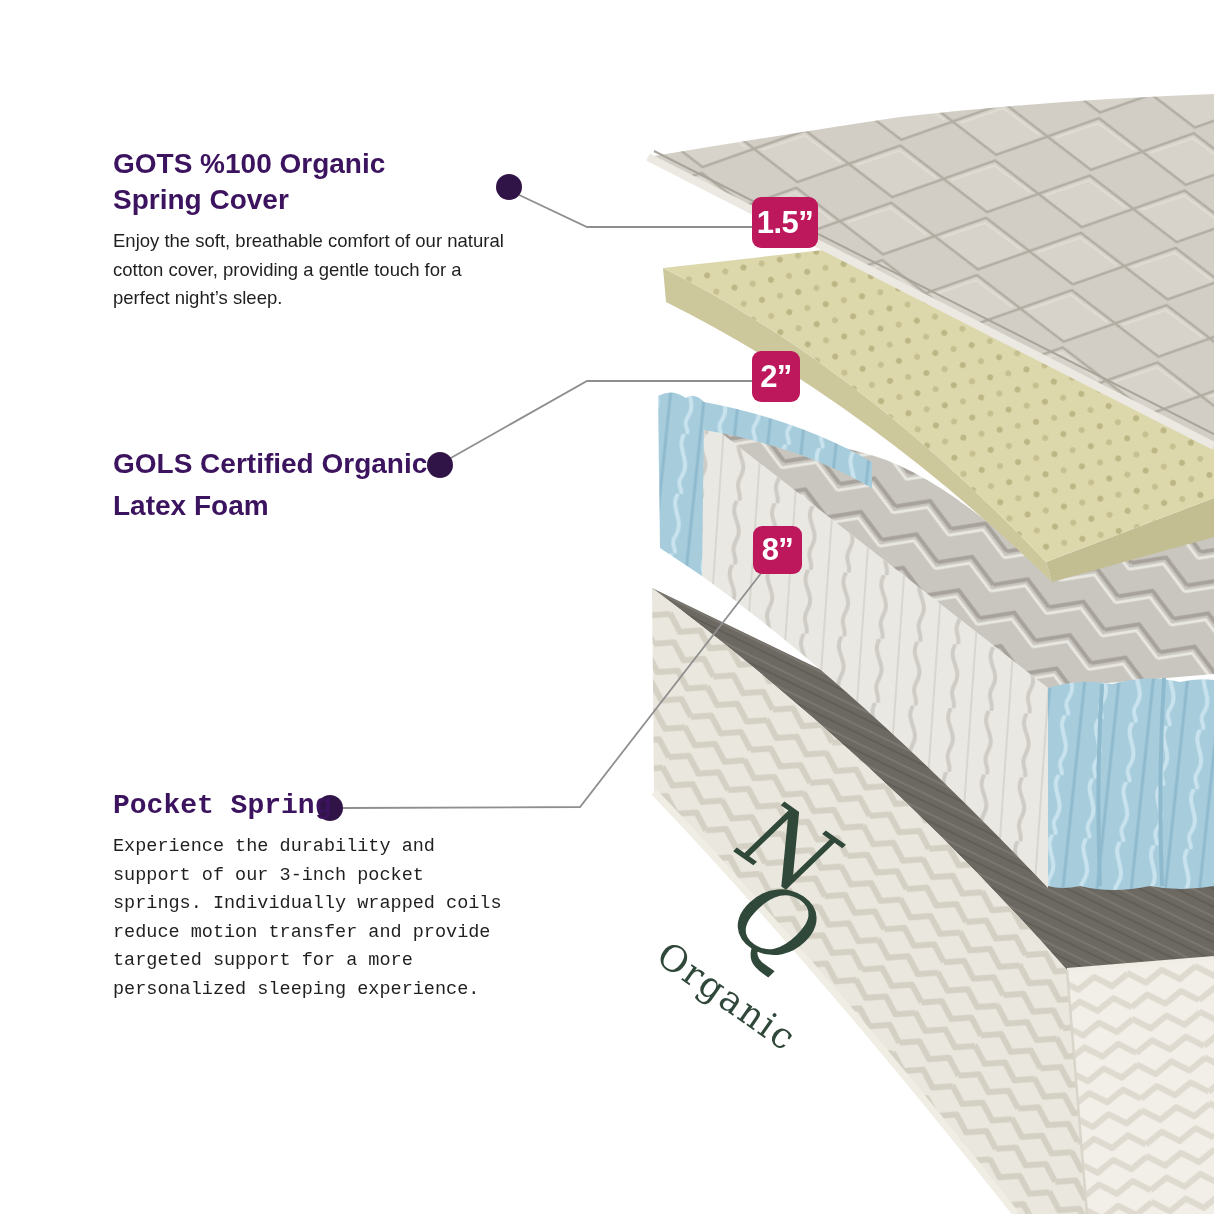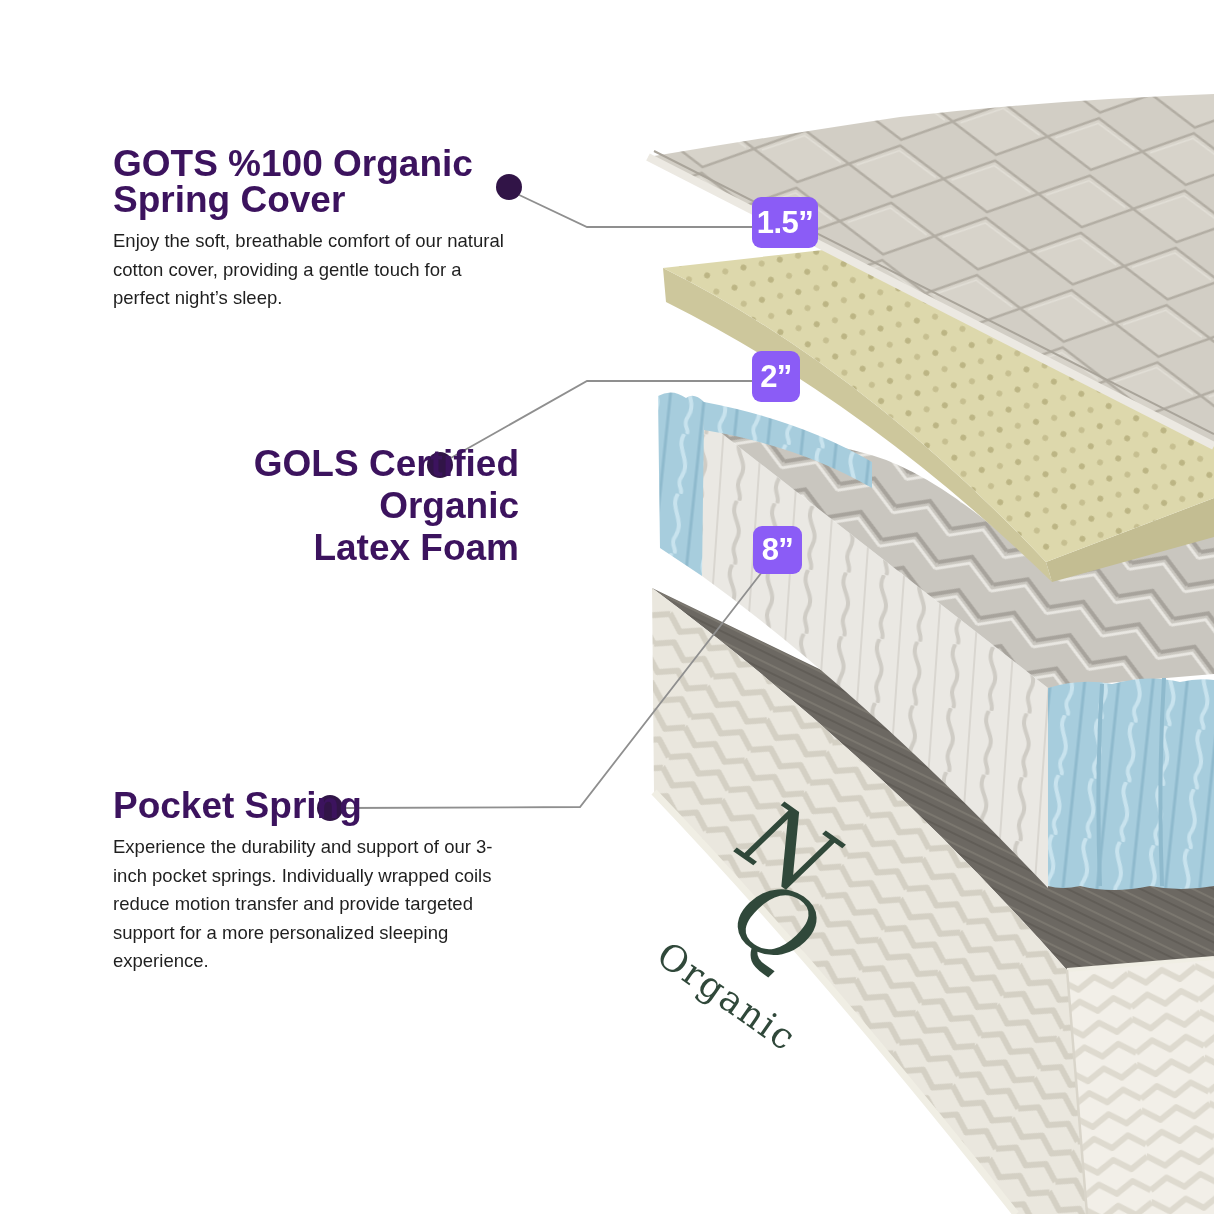--- a/index.html
+++ b/index.html
@@ -1,26 +1,26 @@
 <!DOCTYPE html>
 <html><head>
 <meta charset="utf-8">
 <style>
   html,body{margin:0;padding:0;background:#ffffff;font-family:"Liberation Sans",sans-serif;}
   .stage{position:relative;width:1214px;height:1214px;background:#ffffff;overflow:hidden;}
   svg.layer{position:absolute;left:0;top:0;}
   .sec{position:absolute;width:406px;}
-  .sec h2{margin:0;font-size:37px;line-height:36px;font-weight:700;color:#3c135e;}
-  .sec.latex h2{line-height:42px;text-align:right;}
+  .sec h2{margin:0;font-size:28px;line-height:36px;font-weight:700;color:#3c135e;}
+  .sec.latex h2{line-height:42px;}
   .sec p{margin:9px 0 0 0;font-size:18.5px;line-height:28.5px;color:#1f1f1f;}
   .sec-cotton{left:113px;top:146px;}
   .sec-latex{left:113px;top:443px;}
-  .sec-spring{left:113px;top:788px;}
+  .sec-spring{left:113px;top:788px;font-family:Liberation Mono, monospace;}
   .badge{position:absolute;display:flex;align-items:center;justify-content:center;
-         background:#8b5cf6;color:#ffffff;font-weight:700;font-size:31px;
+         background:#be185d;color:#ffffff;font-weight:700;font-size:31px;
          border-radius:9px;letter-spacing:-0.5px;}
   .badge-cotton{left:752px;top:197px;width:66px;height:51px;}
   .badge-latex{left:752px;top:351px;width:48px;height:51px;}
   .badge-spring{left:753px;top:526px;width:49px;height:48px;}
 </style>
 </head>
 <body>
 
 <div class="stage">
 

